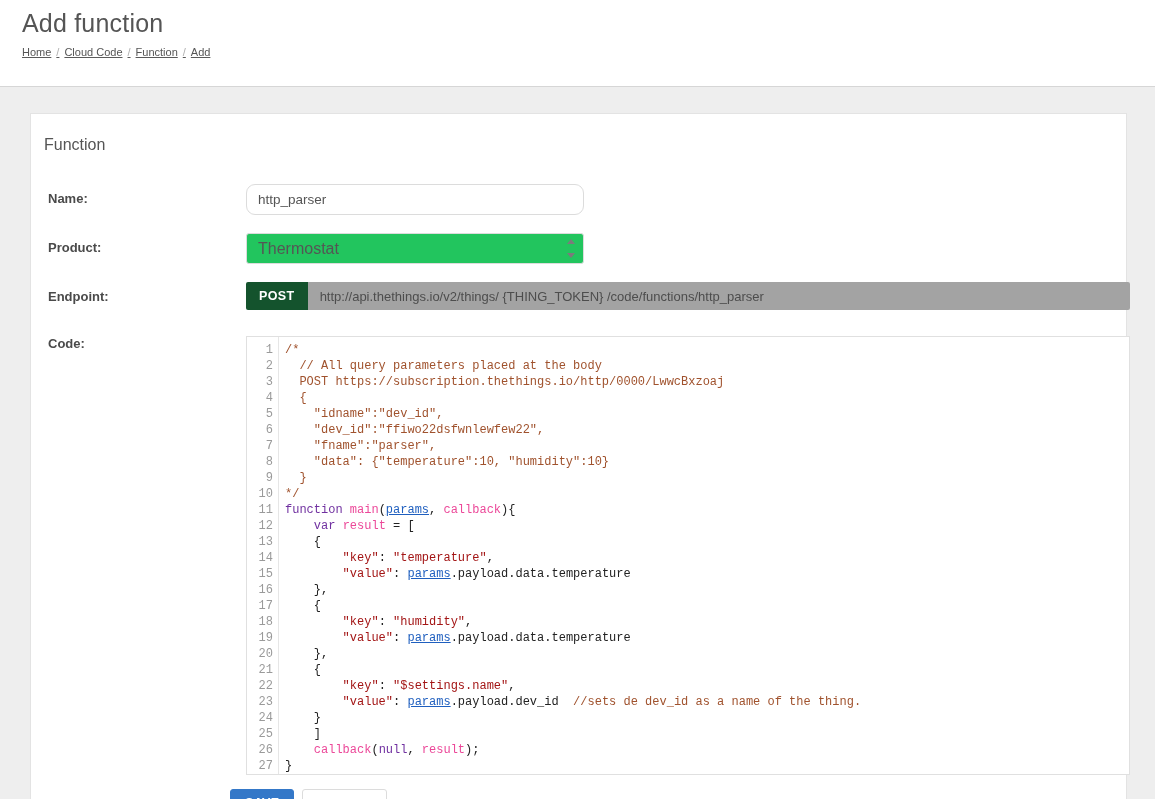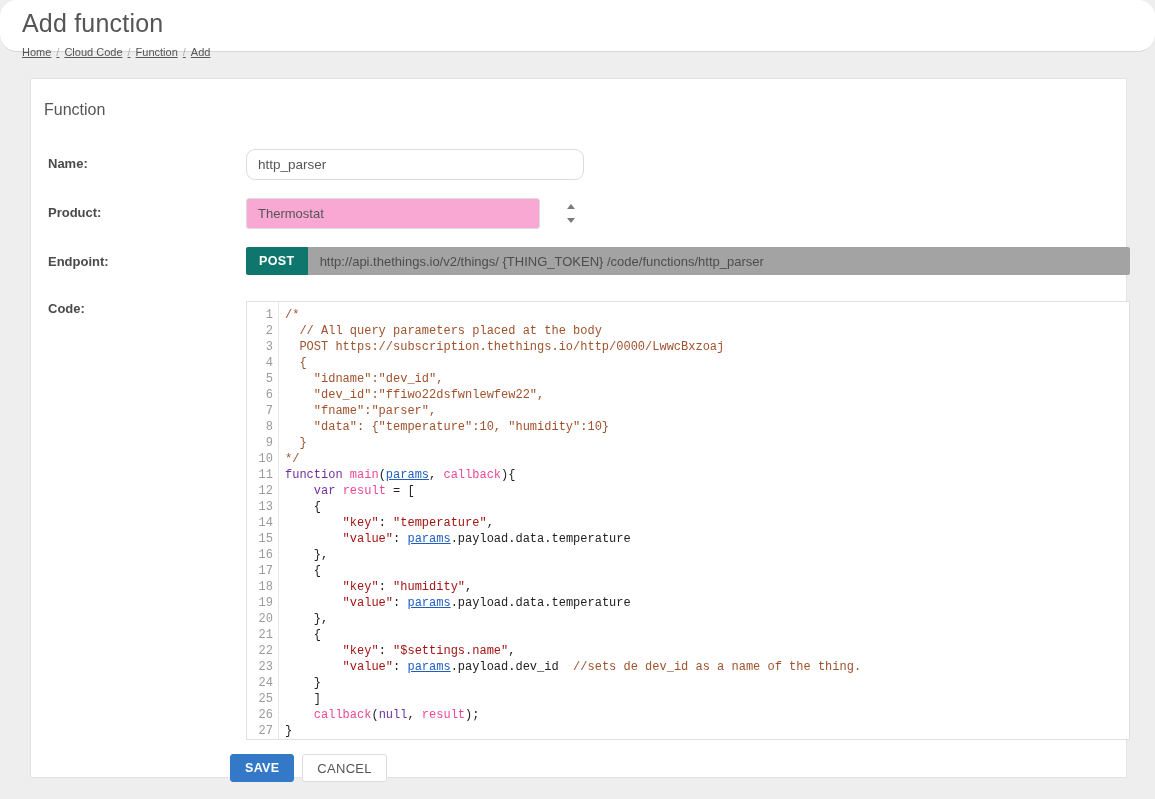--- a/index.html
+++ b/index.html
@@ -7,24 +7,23 @@
     margin: 0; padding: 0;
     width: 1155px; height: 799px;
     background: #eeeeee;
     font-family: "Liberation Sans", sans-serif;
     -webkit-font-smoothing: antialiased;
   }
 
   
   #page-header {
     background: #ffffff;
-    height: 52px;
+    height: 87px;
     border-bottom: 1px solid #d6d6d6;
     padding: 8px 0 0 22px;
-    border-radius: 17px;
   }
   #page-title {
     font-size: 25px;
     font-weight: 400;
     color: #555555;
     letter-spacing: .2px;
     margin: 0 0 6px 0;
     line-height: 30px;
   }
   #breadcrumb {
@@ -87,26 +86,26 @@
     padding: 0 11px;
     outline: none;
   }
 
   .select-wrap {
     position: relative;
     width: 338px;
     height: 31px;
   }
   .select-box {
-    width: 294px;
+    width: 338px;
     height: 31px;
     border: 1px solid #dcdcdc;
     border-radius: 3px;
-    background: #f9a8d4;
-    font-size: 13px;
+    background: #22c55e;
+    font-size: 16px;
     color: #555555;
     padding: 6px 26px 0 11px;
     line-height: 18px;
     cursor: pointer;
   }
   .select-spinner {
     position: absolute;
     right: 9px; top: 6px;
     width: 9px; height: 19px;
     display: flex;
@@ -126,21 +125,21 @@
 
   
   #endpoint-group {
     display: flex;
     width: 884px;
     height: 28px;
     border-radius: 2px;
     overflow: hidden;
   }
   #endpoint-method {
-    background: #0f766e;
+    background: #14532d;
     color: #ffffff;
     font-size: 12.5px;
     font-weight: bold;
     letter-spacing: .4px;
     padding: 0 13px;
     display: flex;
     align-items: center;
     justify-content: center;
     flex: 0 0 auto;
   }

